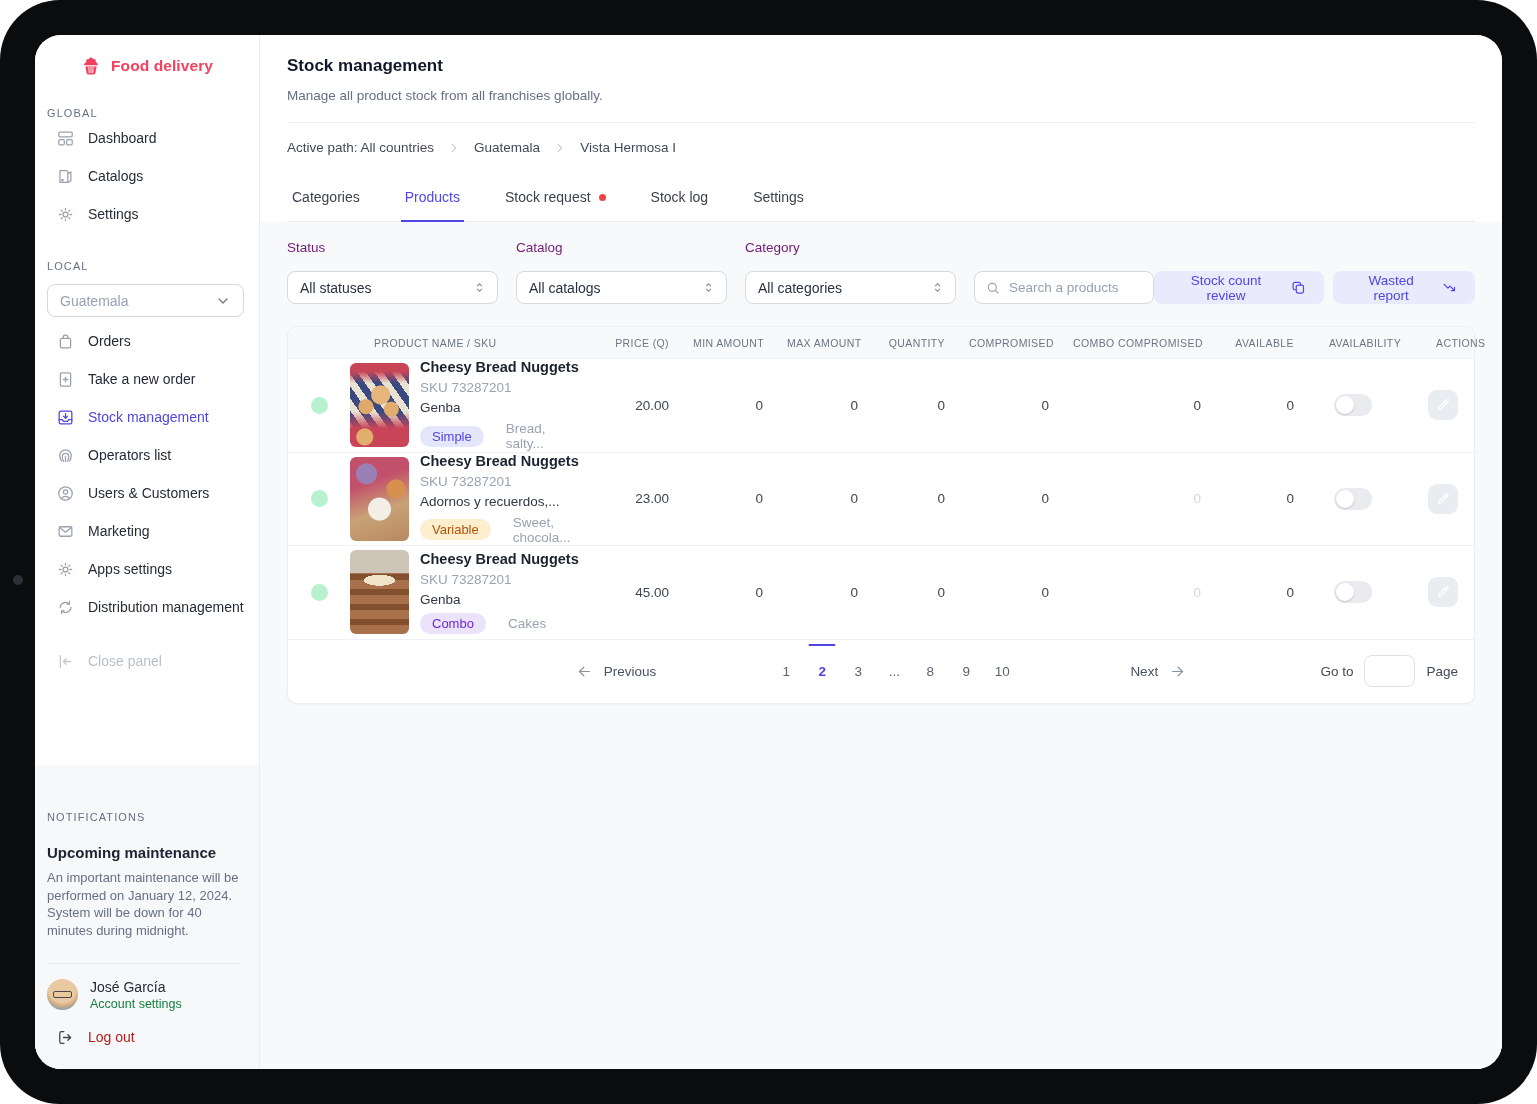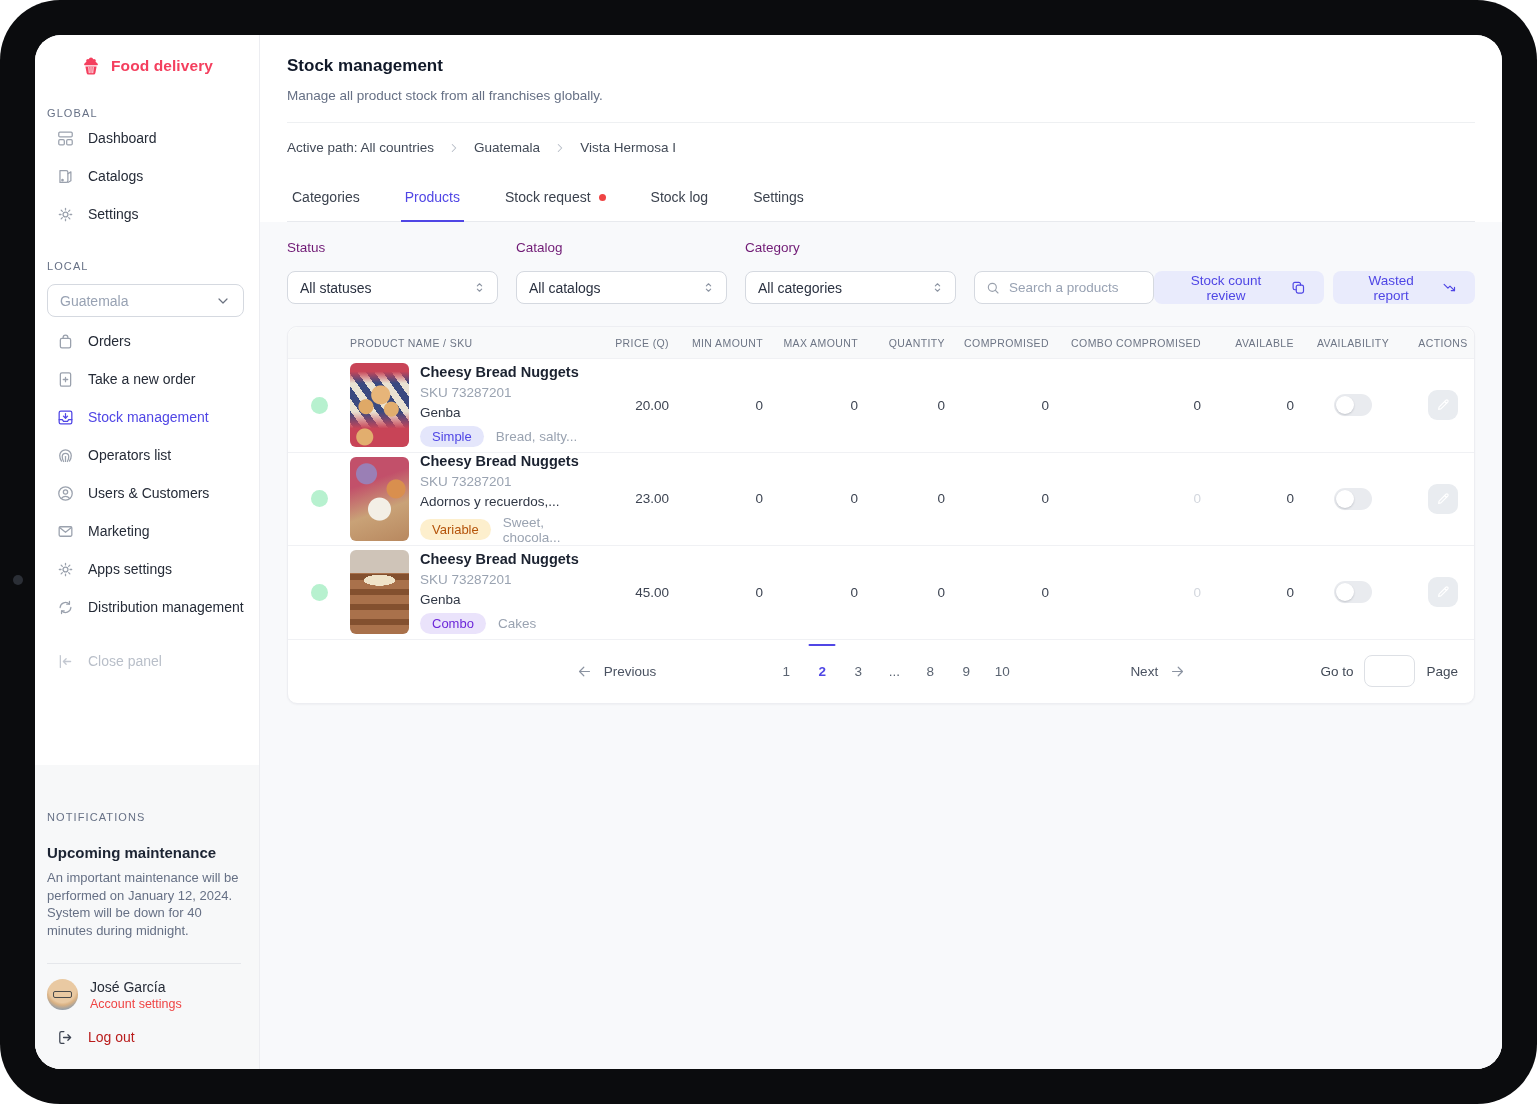--- a/index.html
+++ b/index.html
@@ -27,21 +27,21 @@
 
   .notif-panel { margin-top:auto; background:#f7f8f9; height:304px; padding:46px 18px 0 12px; }
   .notif-title { font-size:15px; font-weight:700; color:#1c2433; margin-top:21px; }
   .notif-body { font-size:13px; color:#667085; line-height:1.36; margin-top:8px; width:198px; }
   .notif-divider { border-top:1px solid #e5e7eb; margin:23px 0 0; }
   .user-row { display:flex; align-items:center; gap:12px; margin-top:15px; cursor:pointer; }
   .avatar { width:31px; height:31px; border-radius:50%; flex:none; position:relative; overflow:hidden;
             background: radial-gradient(circle at 50% 32%, #e9c9a2 0 52%, #d9b183 62%, #9aa0a6 78%, #8d9399 100%); }
   .avatar::after { content:""; position:absolute; left:6px; right:6px; top:12px; height:5px; border:1.4px solid #4a4a4a; border-radius:2px; }
   .user-name { font-size:14px; font-weight:500; color:#252b37; }
-  .user-sub { font-size:12.5px; color:#ef4444; margin-top:2px; }
+  .user-sub { font-size:12.5px; color:#15803d; margin-top:2px; }
   .logout-row { display:flex; align-items:center; gap:13px; margin-top:17px; padding-left:9px; font-size:14px; color:#b91c1c; cursor:pointer; }
   .logout-row svg { width:19px; height:19px; stroke:#3d4452; fill:none; stroke-width:1.6; stroke-linecap:round; stroke-linejoin:round; }
 
   
   .main { flex:1; display:flex; flex-direction:column; background:#fff; min-width:0; }
   .main-header { padding:21px 27px 0; }
   .page-title { font-size:17px; font-weight:700; color:#101828; }
   .page-subtitle { font-size:13.5px; color:#667085; margin-top:12px; }
   .hdivider { border-top:1px solid #eef0f2; margin-top:19px; }
   .breadcrumb { display:flex; align-items:center; gap:13px; padding:17px 0; font-size:13.5px; color:#424a57; }
@@ -62,21 +62,21 @@
   .search-box input { border:none; outline:none; font-size:13.5px; color:#2a3140; width:100%; font-family:"Liberation Sans", sans-serif; background:transparent; }
   .search-box input::placeholder { color:#98a2b3; }
   .btn-group { margin-left:auto; display:flex; gap:9px; }
   .soft-btn { height:33px; border:none; background:#e9ebfc; color:#4f46e5; border-radius:8px; font-size:13.5px; font-weight:500; display:flex; align-items:center; gap:9px; padding:0 17px; cursor:pointer; font-family:"Liberation Sans", sans-serif; }
   .soft-btn svg { width:17px; height:17px; stroke:#4f46e5; fill:none; stroke-width:1.7; stroke-linecap:round; stroke-linejoin:round; }
 
   
   .card { margin-top:22px; background:#fff; border:1px solid #edeef2; border-radius:10px; box-shadow:0 1px 2px rgba(16,24,40,.04); }
   .tgrid { display:grid; grid-template-columns:62px 70px minmax(0,1fr) 80px 94px 95px 87px 104px 152px 93px 118px 62px; align-items:center; }
   .thead { background:#f8f9fa; border-radius:10px 10px 0 0; height:31px; }
-  .th { font-size:10.5px; letter-spacing:.4px; color:#6d7585; font-weight:500; text-transform:uppercase; white-space:nowrap; }
+  .th { font-size:10.5px; letter-spacing:.4px; color:#6d7585; font-weight:500; text-transform:uppercase; white-space:nowrap;margin-left:24px; }
   .th.span-name { grid-column:2 / 4; text-align:left; }
   .num { text-align:right; }
   .ctr { text-align:center; }
   .trow { border-top:1px solid #f0f1f4; height:93.5px; }
   .trow:first-of-type { border-top:none; }
   .cell-num { font-size:13.5px; color:#3d4452; text-align:right; }
   .cell-num.muted { color:#d3d7de; }
   .status-dot { width:17px; height:17px; border-radius:50%; background:#b7f1cf; margin:0 auto; }
   .pimg { width:59px; height:84px; border-radius:6px; }
   .img-0 { background:
@@ -93,21 +93,21 @@
       radial-gradient(circle at 78% 38%, #d98f4e 0 9px, rgba(0,0,0,0) 10px),
       linear-gradient(160deg, #c2506a 0 30%, #c9a277 62%, #b8885f 100%); }
   .img-2 { background:
       radial-gradient(ellipse 26px 9px at 50% 36%, #f0e3c8 0 60%, rgba(0,0,0,0) 61%),
       linear-gradient(180deg, #cfc4b8 0 27%, rgba(0,0,0,0) 27%),
       repeating-linear-gradient(180deg, #a9714b 0 9px, #83502f 9px 15px); }
   .name-cell { padding-right:8px; }
   .p-name { font-size:14.5px; font-weight:700; color:#1b2230; }
   .p-sku { font-size:13.5px; color:#9aa3b1; margin-top:5px; }
   .p-cat { font-size:13.5px; color:#303745; margin-top:5px; }
-  .tag-row { display:flex; align-items:center; gap:12px; margin-top:6px; }
+  .tag-row { display:flex; align-items:center; gap:22px; margin-top:6px; }
   .tag { font-size:13px; font-weight:500; padding:3px 12px; border-radius:999px; }
   .tag-simple   { color:#4f46e5; background:#e4e6fb; }
   .tag-variable { color:#b45309; background:#fdefcd; }
   .tag-combo    { color:#6d28d9; background:#eae3fb; }
   .tag-note { font-size:13.5px; color:#9aa3b1; }
   .toggle { width:38px; height:22px; background:#e9ebef; border-radius:11px; position:relative; margin:0 auto; cursor:pointer; }
   .toggle .knob { position:absolute; top:2px; left:2px; width:18px; height:18px; background:#fff; border-radius:50%; box-shadow:0 1px 2px rgba(16,24,40,.18); }
   .edit-btn { width:30px; height:30px; border:none; border-radius:9px; background:#e9ecf0; display:flex; align-items:center; justify-content:center; margin:0 auto; cursor:pointer; }
   .edit-btn svg { width:16px; height:16px; stroke:#ffffff; fill:none; stroke-width:1.8; stroke-linecap:round; stroke-linejoin:round; }
 

